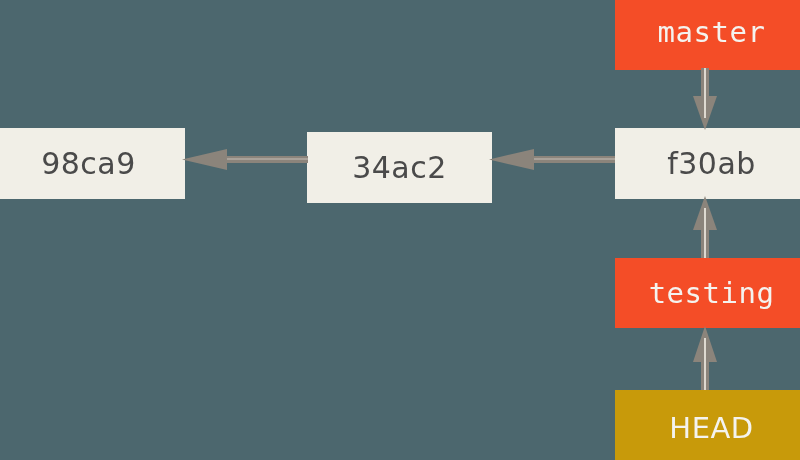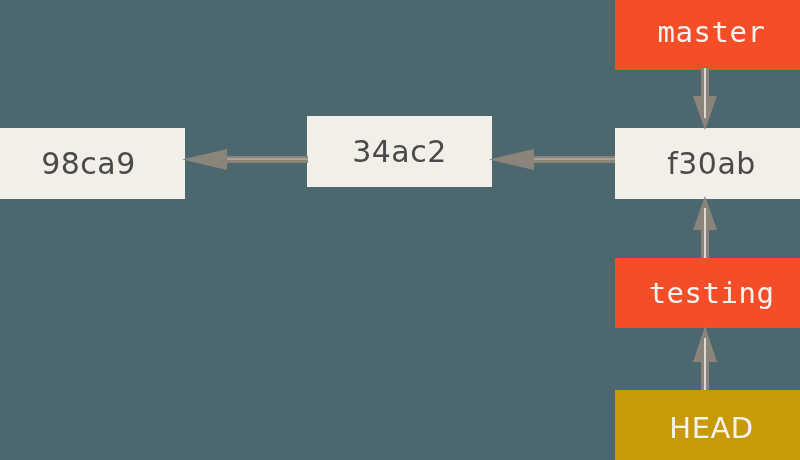--- a/index.html
+++ b/index.html
@@ -48,21 +48,21 @@
   .node-head {
     background: #c89a0a;
     color: #f4f3ef;
     font-family: "DejaVu Sans", "Liberation Sans", sans-serif;
     font-size: 29px;
     font-weight: 400;
   }
 
   
   #node-98ca9   { left: -8px;  top: 128px; width: 193px; height: 71px; }
-  #node-34ac2   { left: 307px; top: 116px; width: 185px; height: 71px; }
+  #node-34ac2   { left: 307px; top: 132px; width: 185px; height: 71px; }
   #node-f30ab   { left: 615px; top: 128px; width: 193px; height: 71px; }
   #node-master  { left: 615px; top: -6px;  width: 193px; height: 76px; }
   #node-testing { left: 615px; top: 258px; width: 193px; height: 70px; }
   #node-head    { left: 615px; top: 390px; width: 193px; height: 76px; }
 
   
   .arrow {
     position: absolute;
   }
   .arrow svg {

